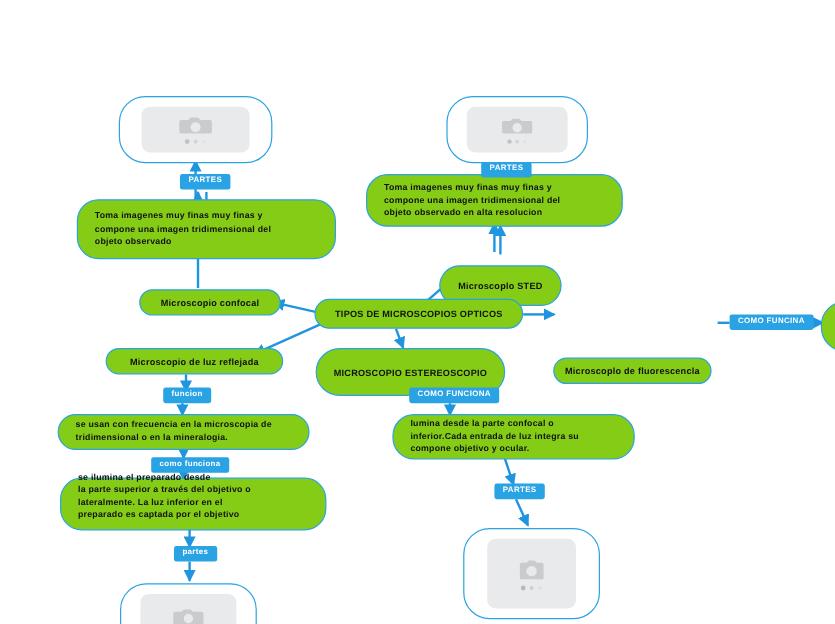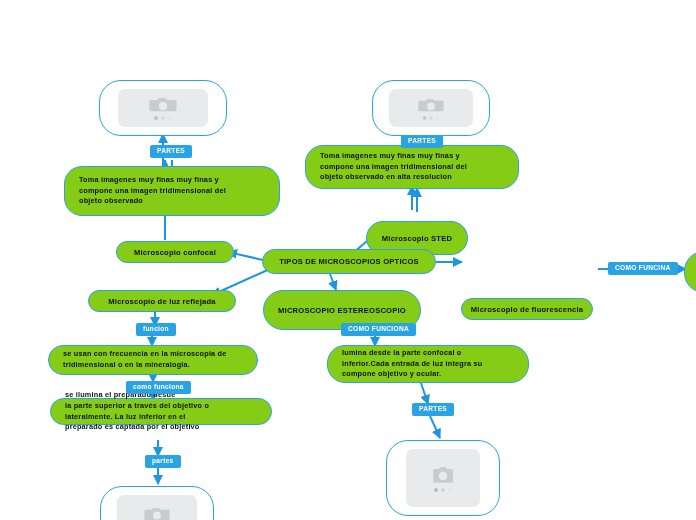--- a/index.html
+++ b/index.html
@@ -233,21 +233,21 @@
 
   <div class="node pill-small" style="left:263px; top:290px; width:158px; height:40px;">MICROSCOPIO ESTEREOSCOPIO</div>
 
   <div class="node para" style="left:48px; top:345px; width:210px; height:30px;">
     <div>
       <span class="txt">se usan con frecuencia en la microscopia de</span>
       <span class="txt">tridimensional o en la mineralogia.</span>
     </div>
   </div>
 
-  <div class="node para" style="left:50px; top:398px; width:222px; height:27px;">
+  <div class="node para" style="left:50px; top:398px; width:222px; height:44px;align-items:flex-end;">
     <div>
       <span class="txt">se ilumina el preparado desde</span>
       <span class="txt">la parte superior a través del objetivo o</span>
       <span class="txt">lateralmente. La luz inferior en el</span>
       <span class="txt">preparado es captada por el objetivo</span>
     </div>
   </div>
 
   <div class="node para" style="left:327px; top:345px; width:202px; height:38px;">
     <div>

